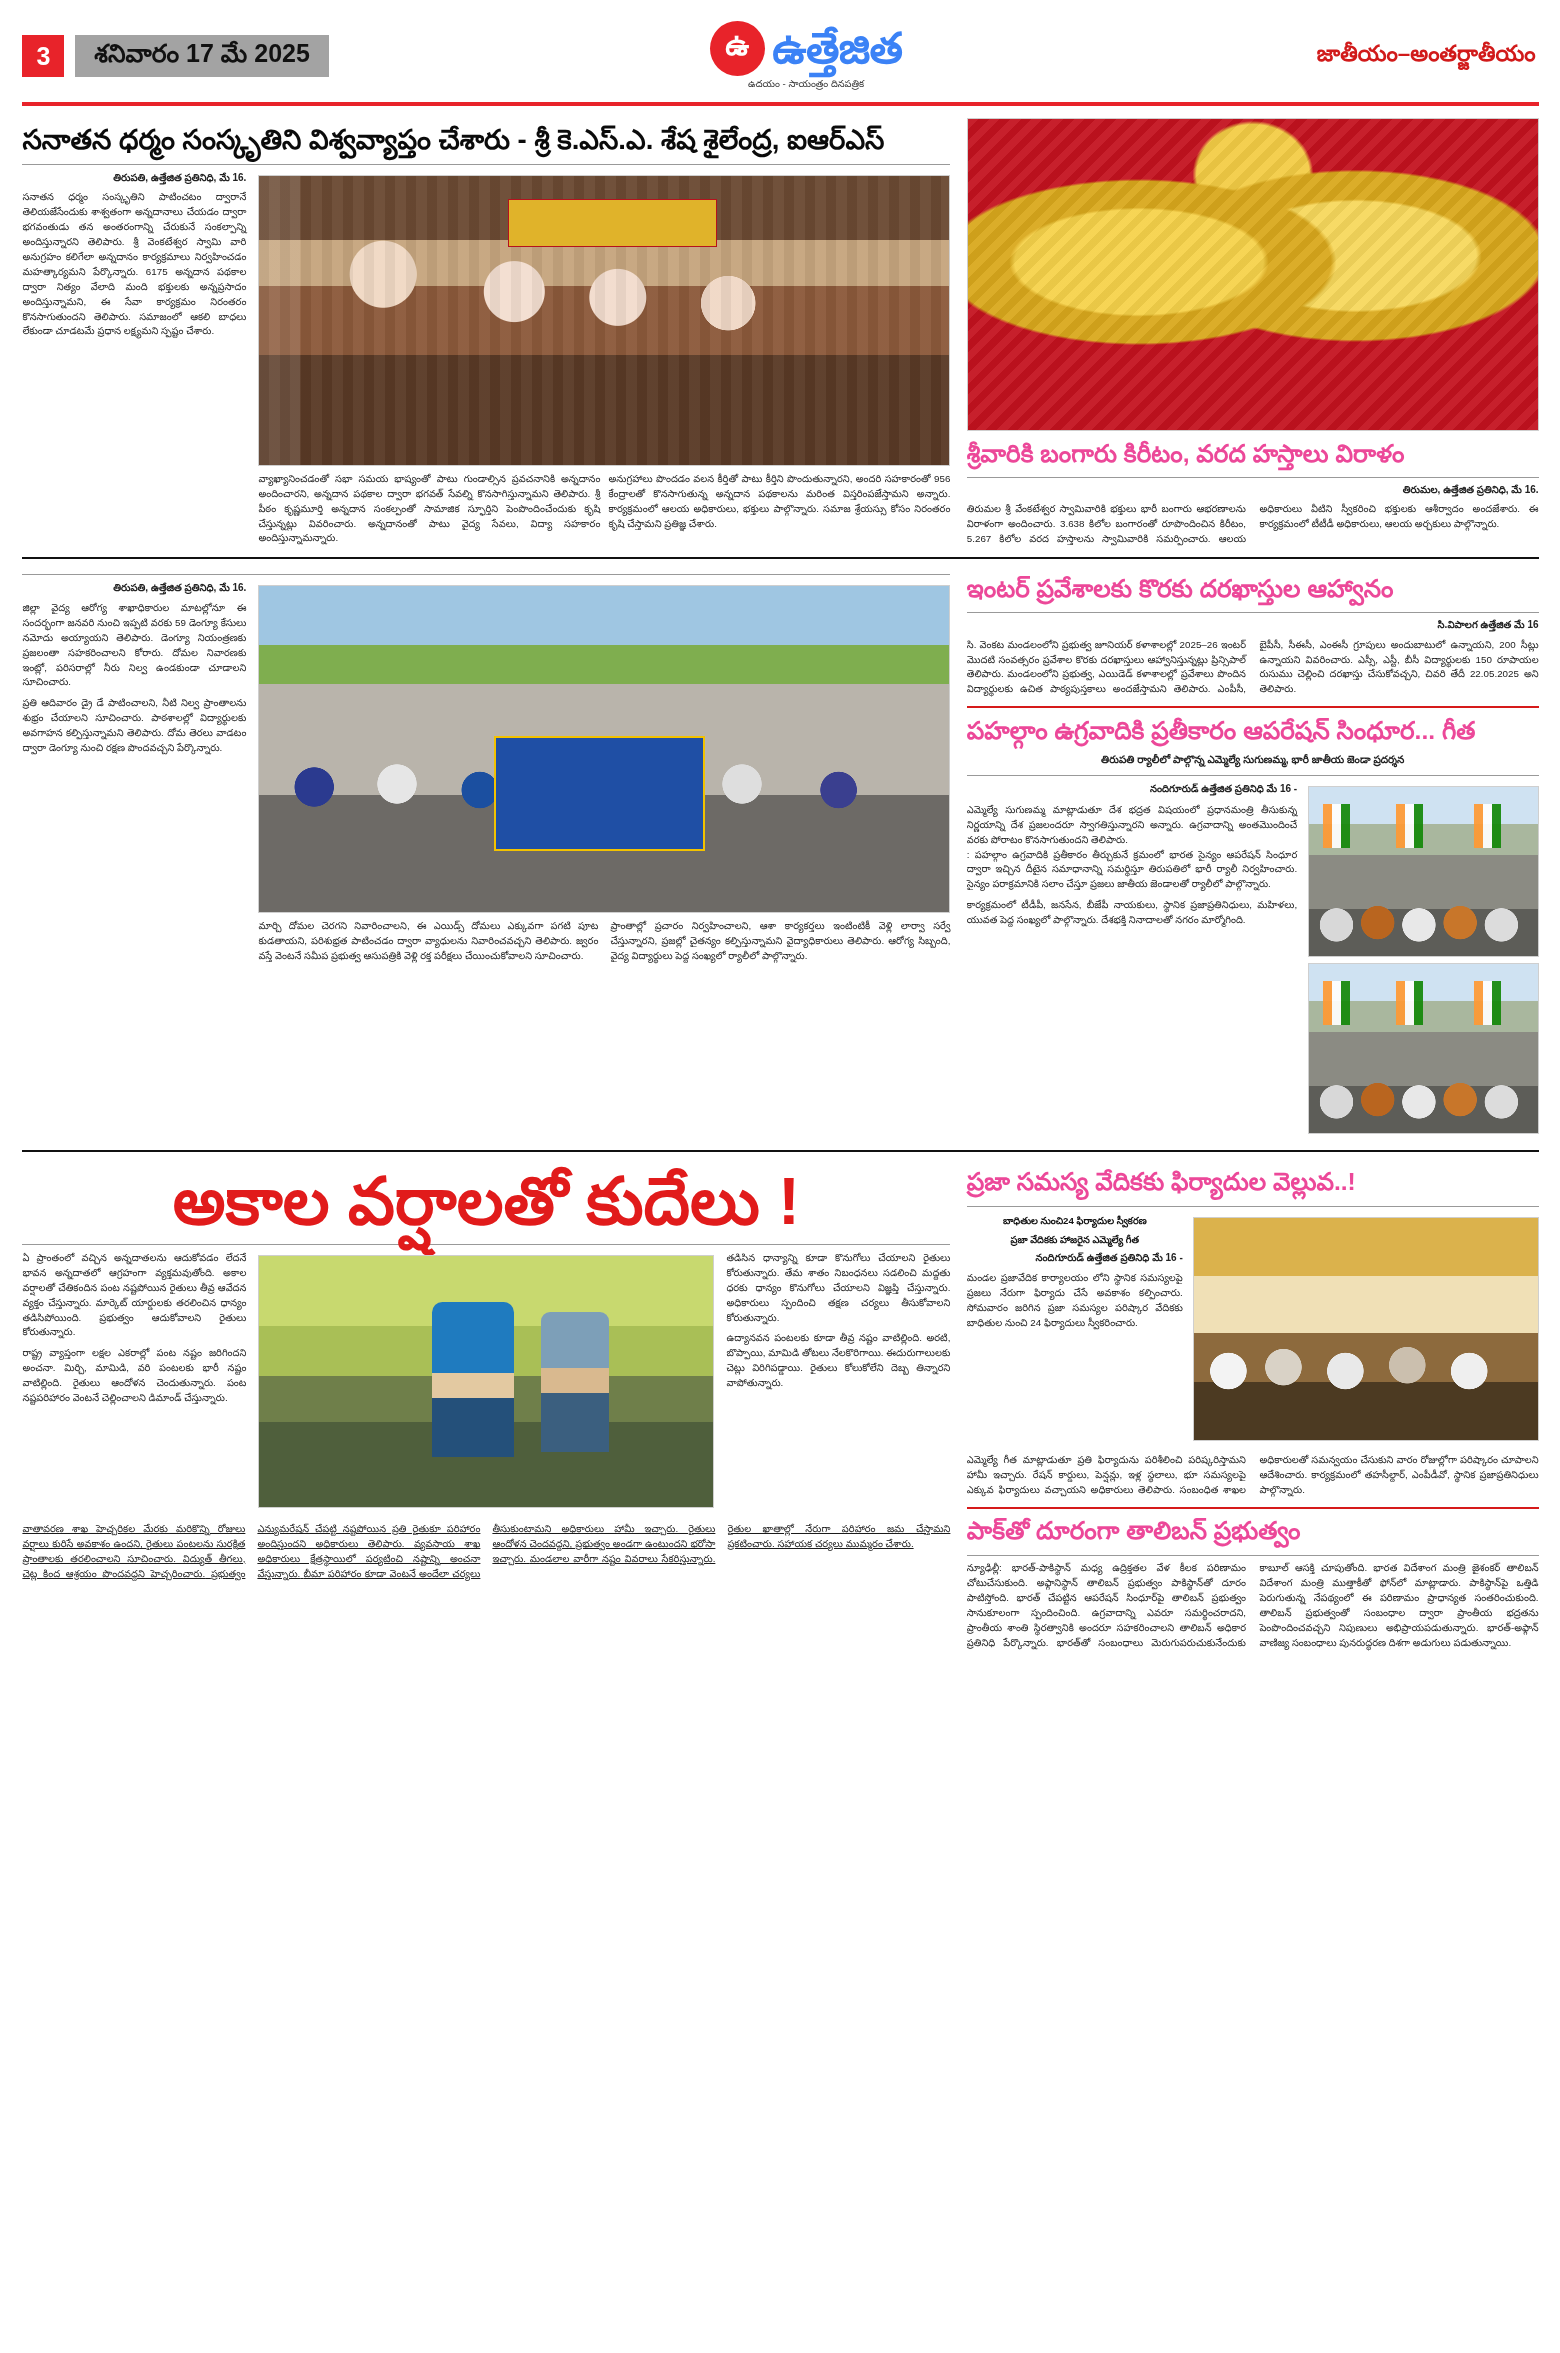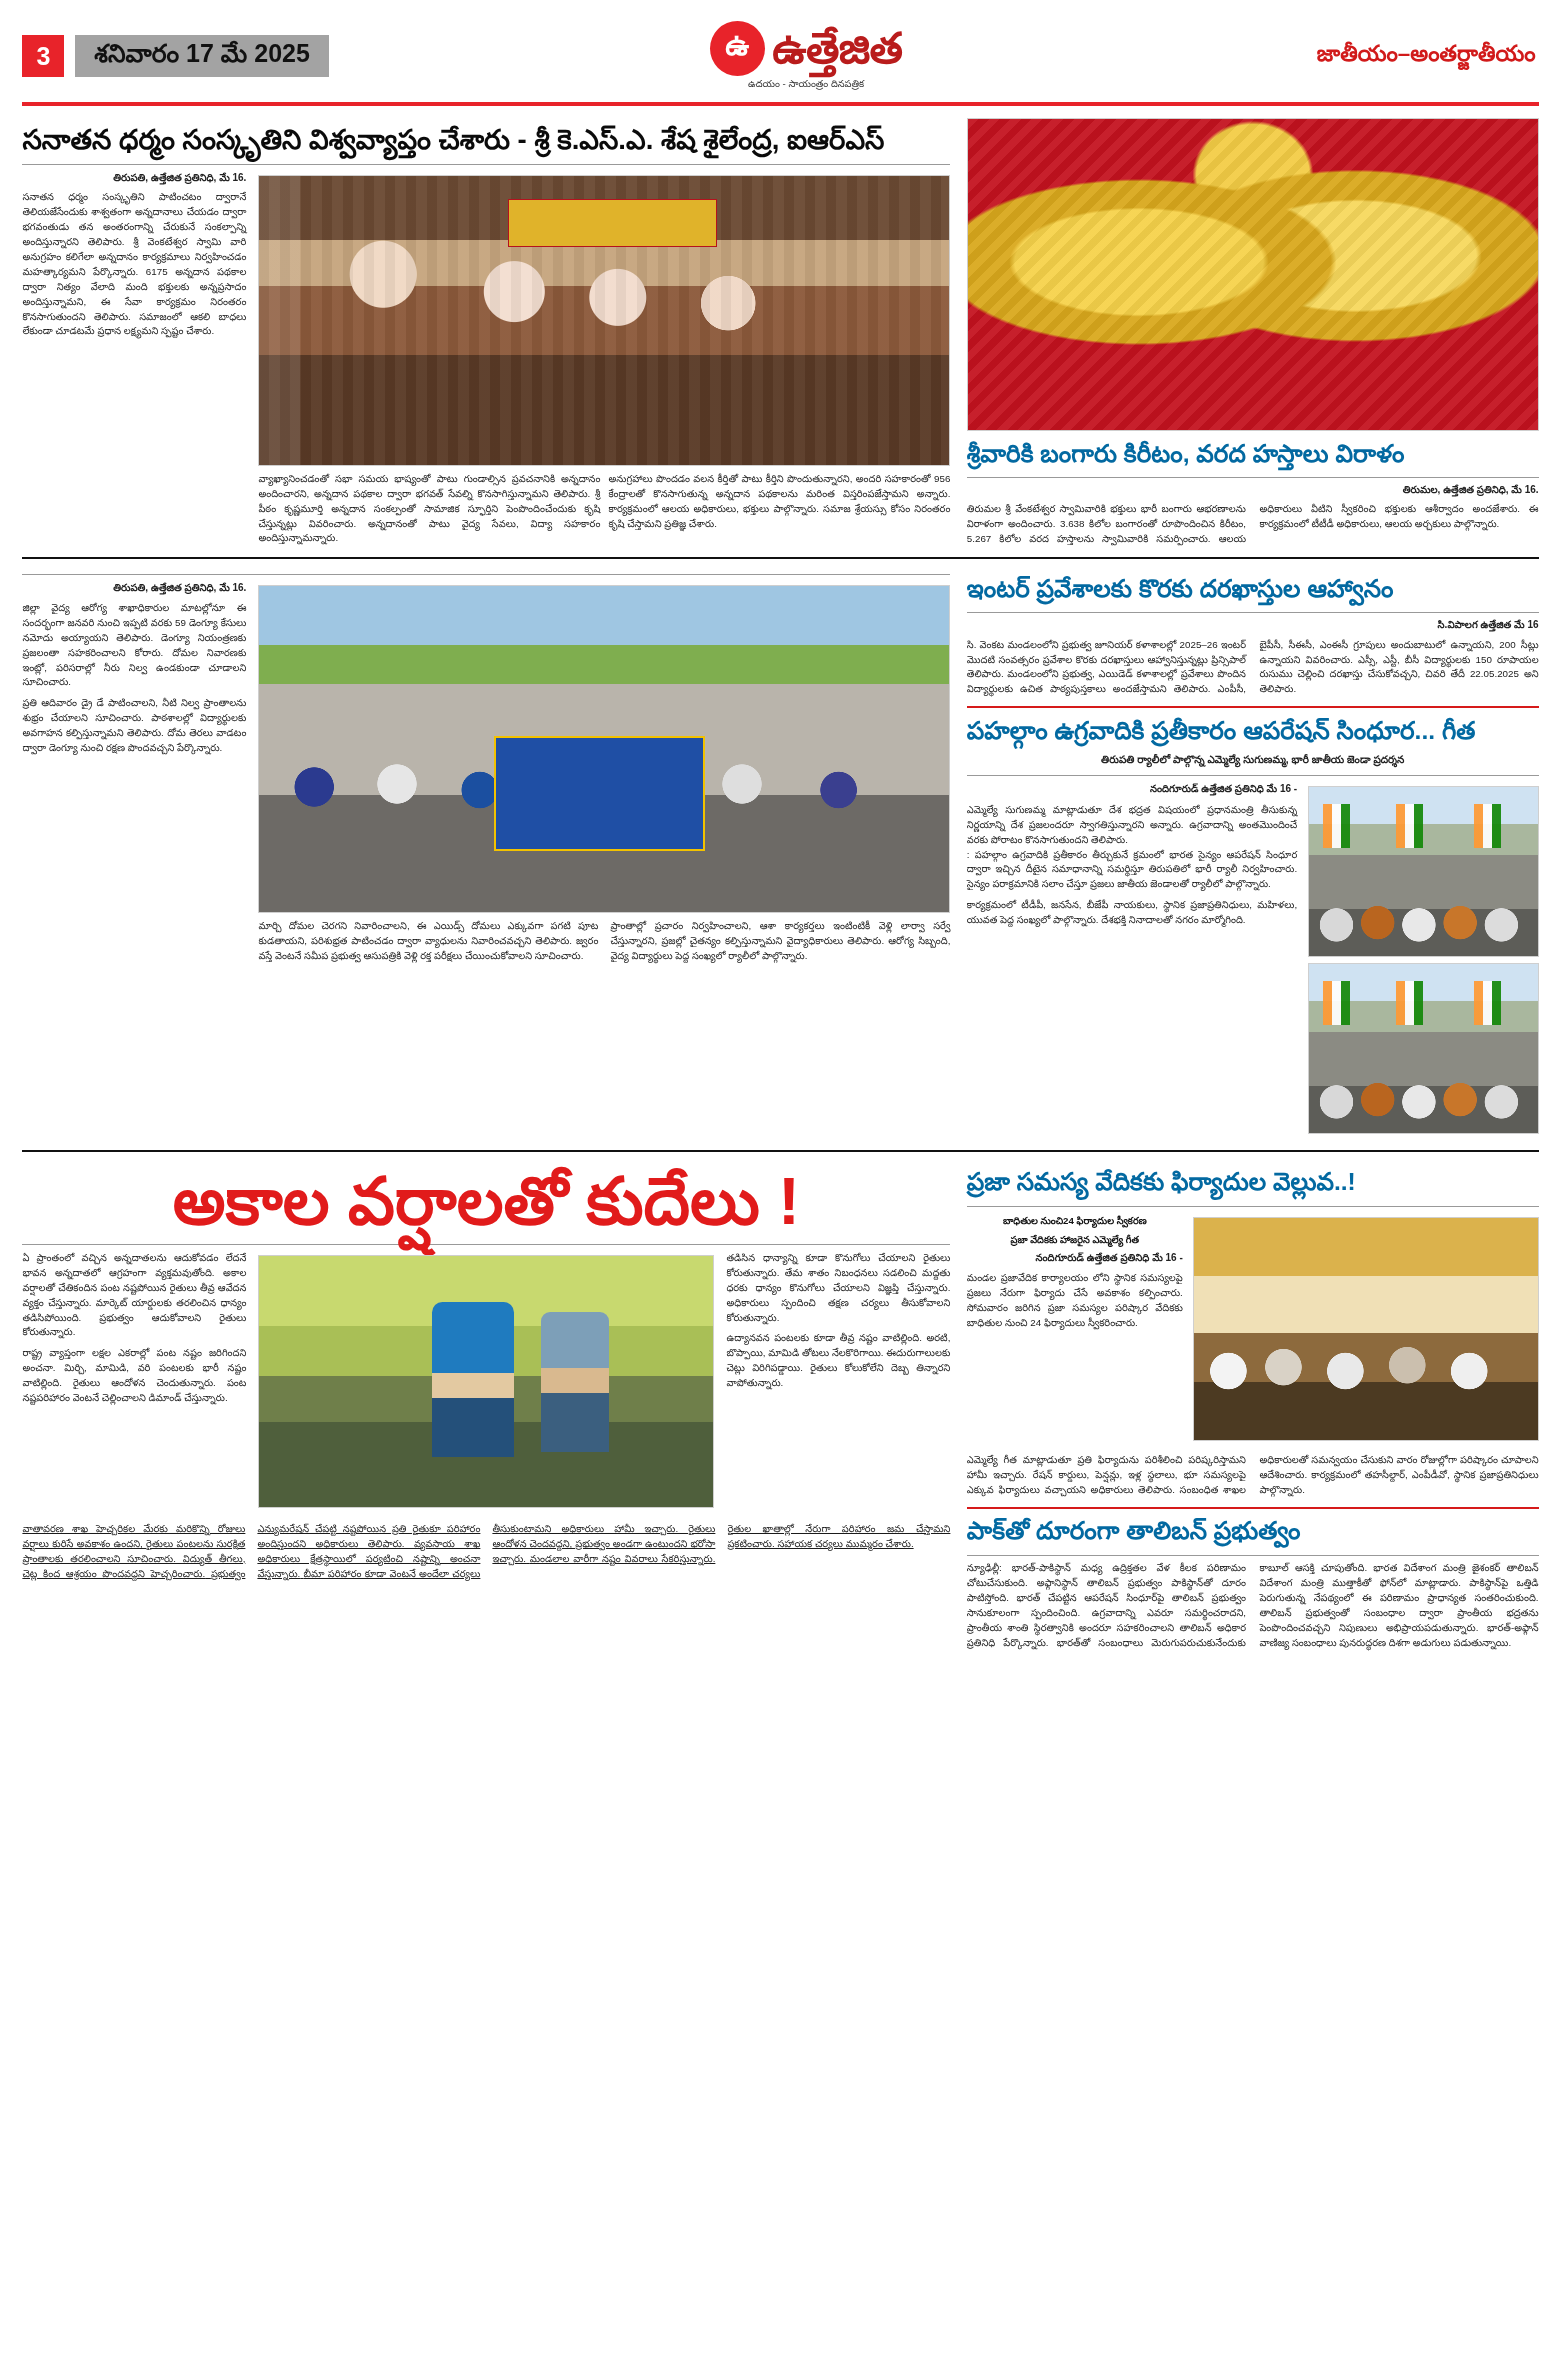--- a/index.html
+++ b/index.html
@@ -60,21 +60,21 @@
   .logo-mark {
     width:55px;height:55px;border-radius:50%;
     background:#e8232a;
     display:flex;align-items:center;justify-content:center;
     color:#fff;font-size:30px;font-weight:bold;
     margin-right:7.5px;
   }
   .logo-text {
     font-size:43px;
     font-weight:bold;
-    color:#b91c1c;
+    color:#3b82f6;
     letter-spacing:-0.7px;
     line-height:1;
     text-align:center;
   }
   .logo-sub {
     font-size:9.7px;
     color:#333;
     text-align:center;
     margin-top:2.2px;
   }
@@ -100,21 +100,21 @@
   h2.lead {
     font-size:27.6px;
     font-weight:bold;
     line-height:1.22;
     margin:4.5px 0 7.5px 0;
     color:#0b0b0b;
   }
   h3.sub {
     font-size:24.6px;
     font-weight:bold;
-    color:#0369a1;
+    color:#ec4899;
     margin:7.5px 0 6px 0;
     line-height:1.25;
   }
   .byline {
     font-size:10px;
     font-weight:bold;
     text-align:right;
     margin:1.5px 0 4.5px 0;
     color:#222;
   }

